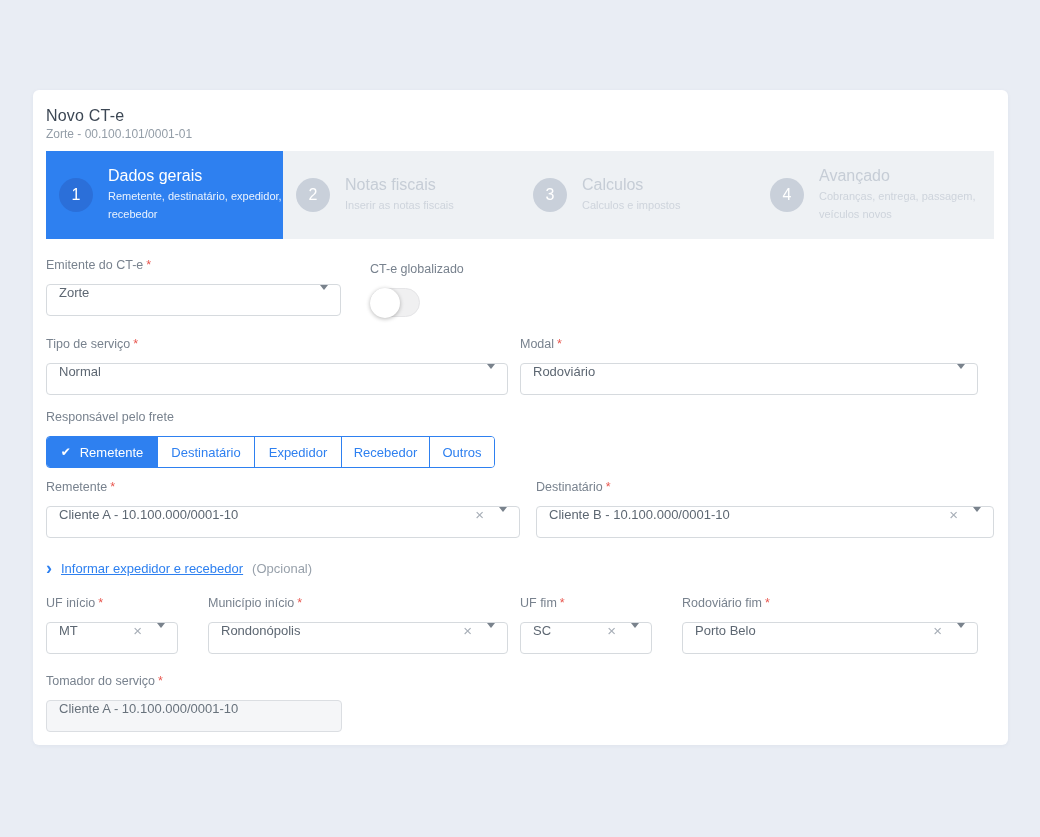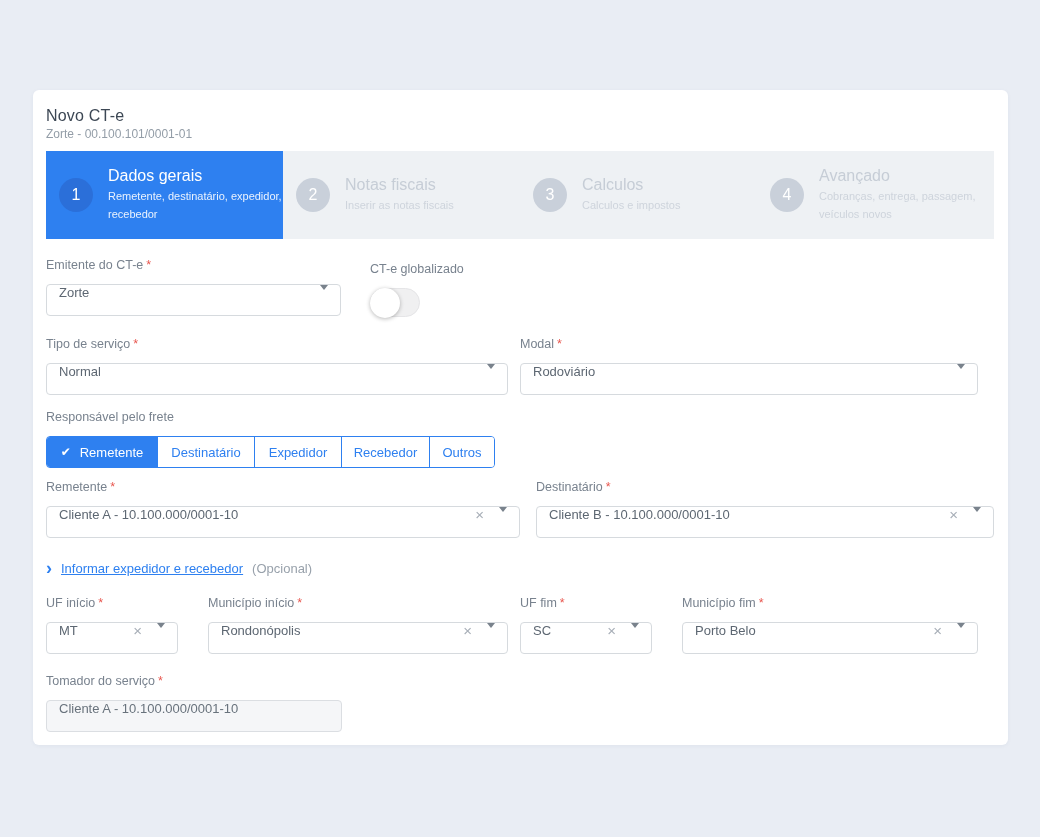--- a/index.html
+++ b/index.html
@@ -316,21 +316,21 @@
     <div class="form-row gap-30">
       <div class="w-uf">
         <span class="lbl"><span>UF fim</span><span class="req">*</span></span>
         <div class="select">
           <span class="value">SC</span>
           <span class="clear-x">×</span>
           <span class="caret"></span>
         </div>
       </div>
       <div class="w-mun-fim">
-        <span class="lbl"><span>Município fim</span><span class="req">*</span></span>
+        <span class="lbl"><span>Rodoviário fim</span><span class="req">*</span></span>
         <div class="select">
           <span class="value">Porto Belo</span>
           <span class="clear-x">×</span>
           <span class="caret"></span>
         </div>
       </div>
     </div>
   </div>
 
   <div class="mt-r6">

